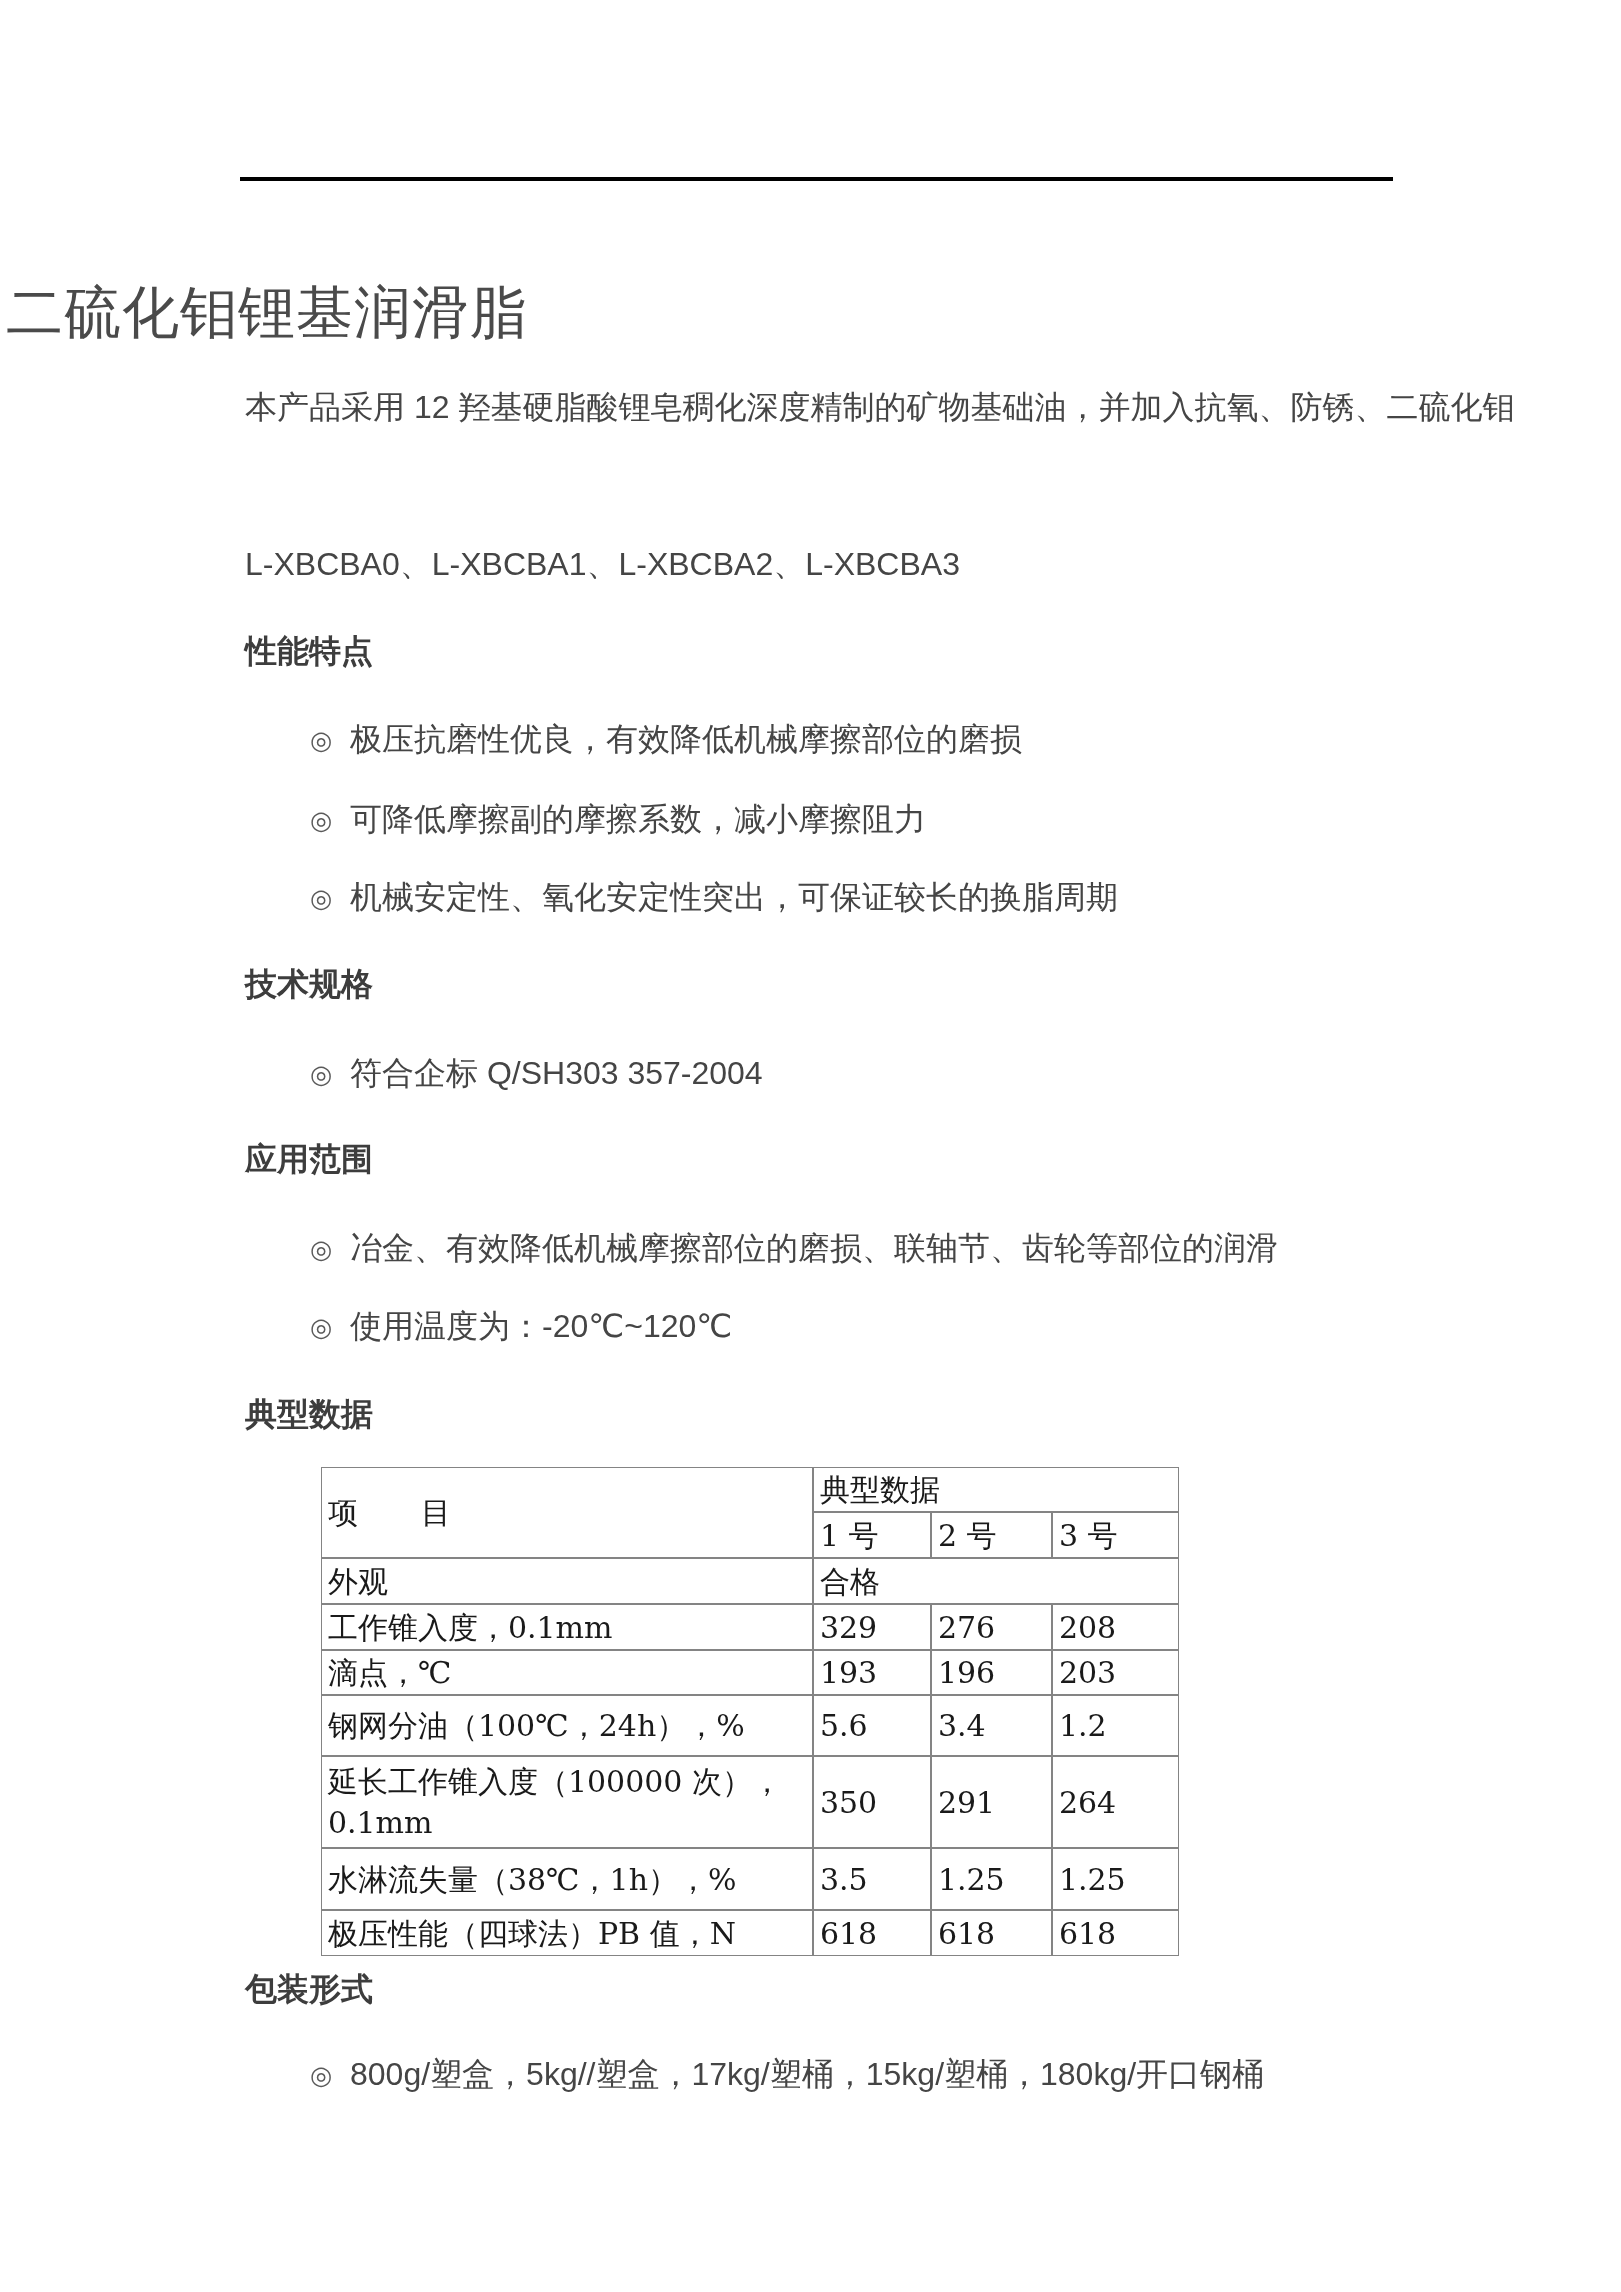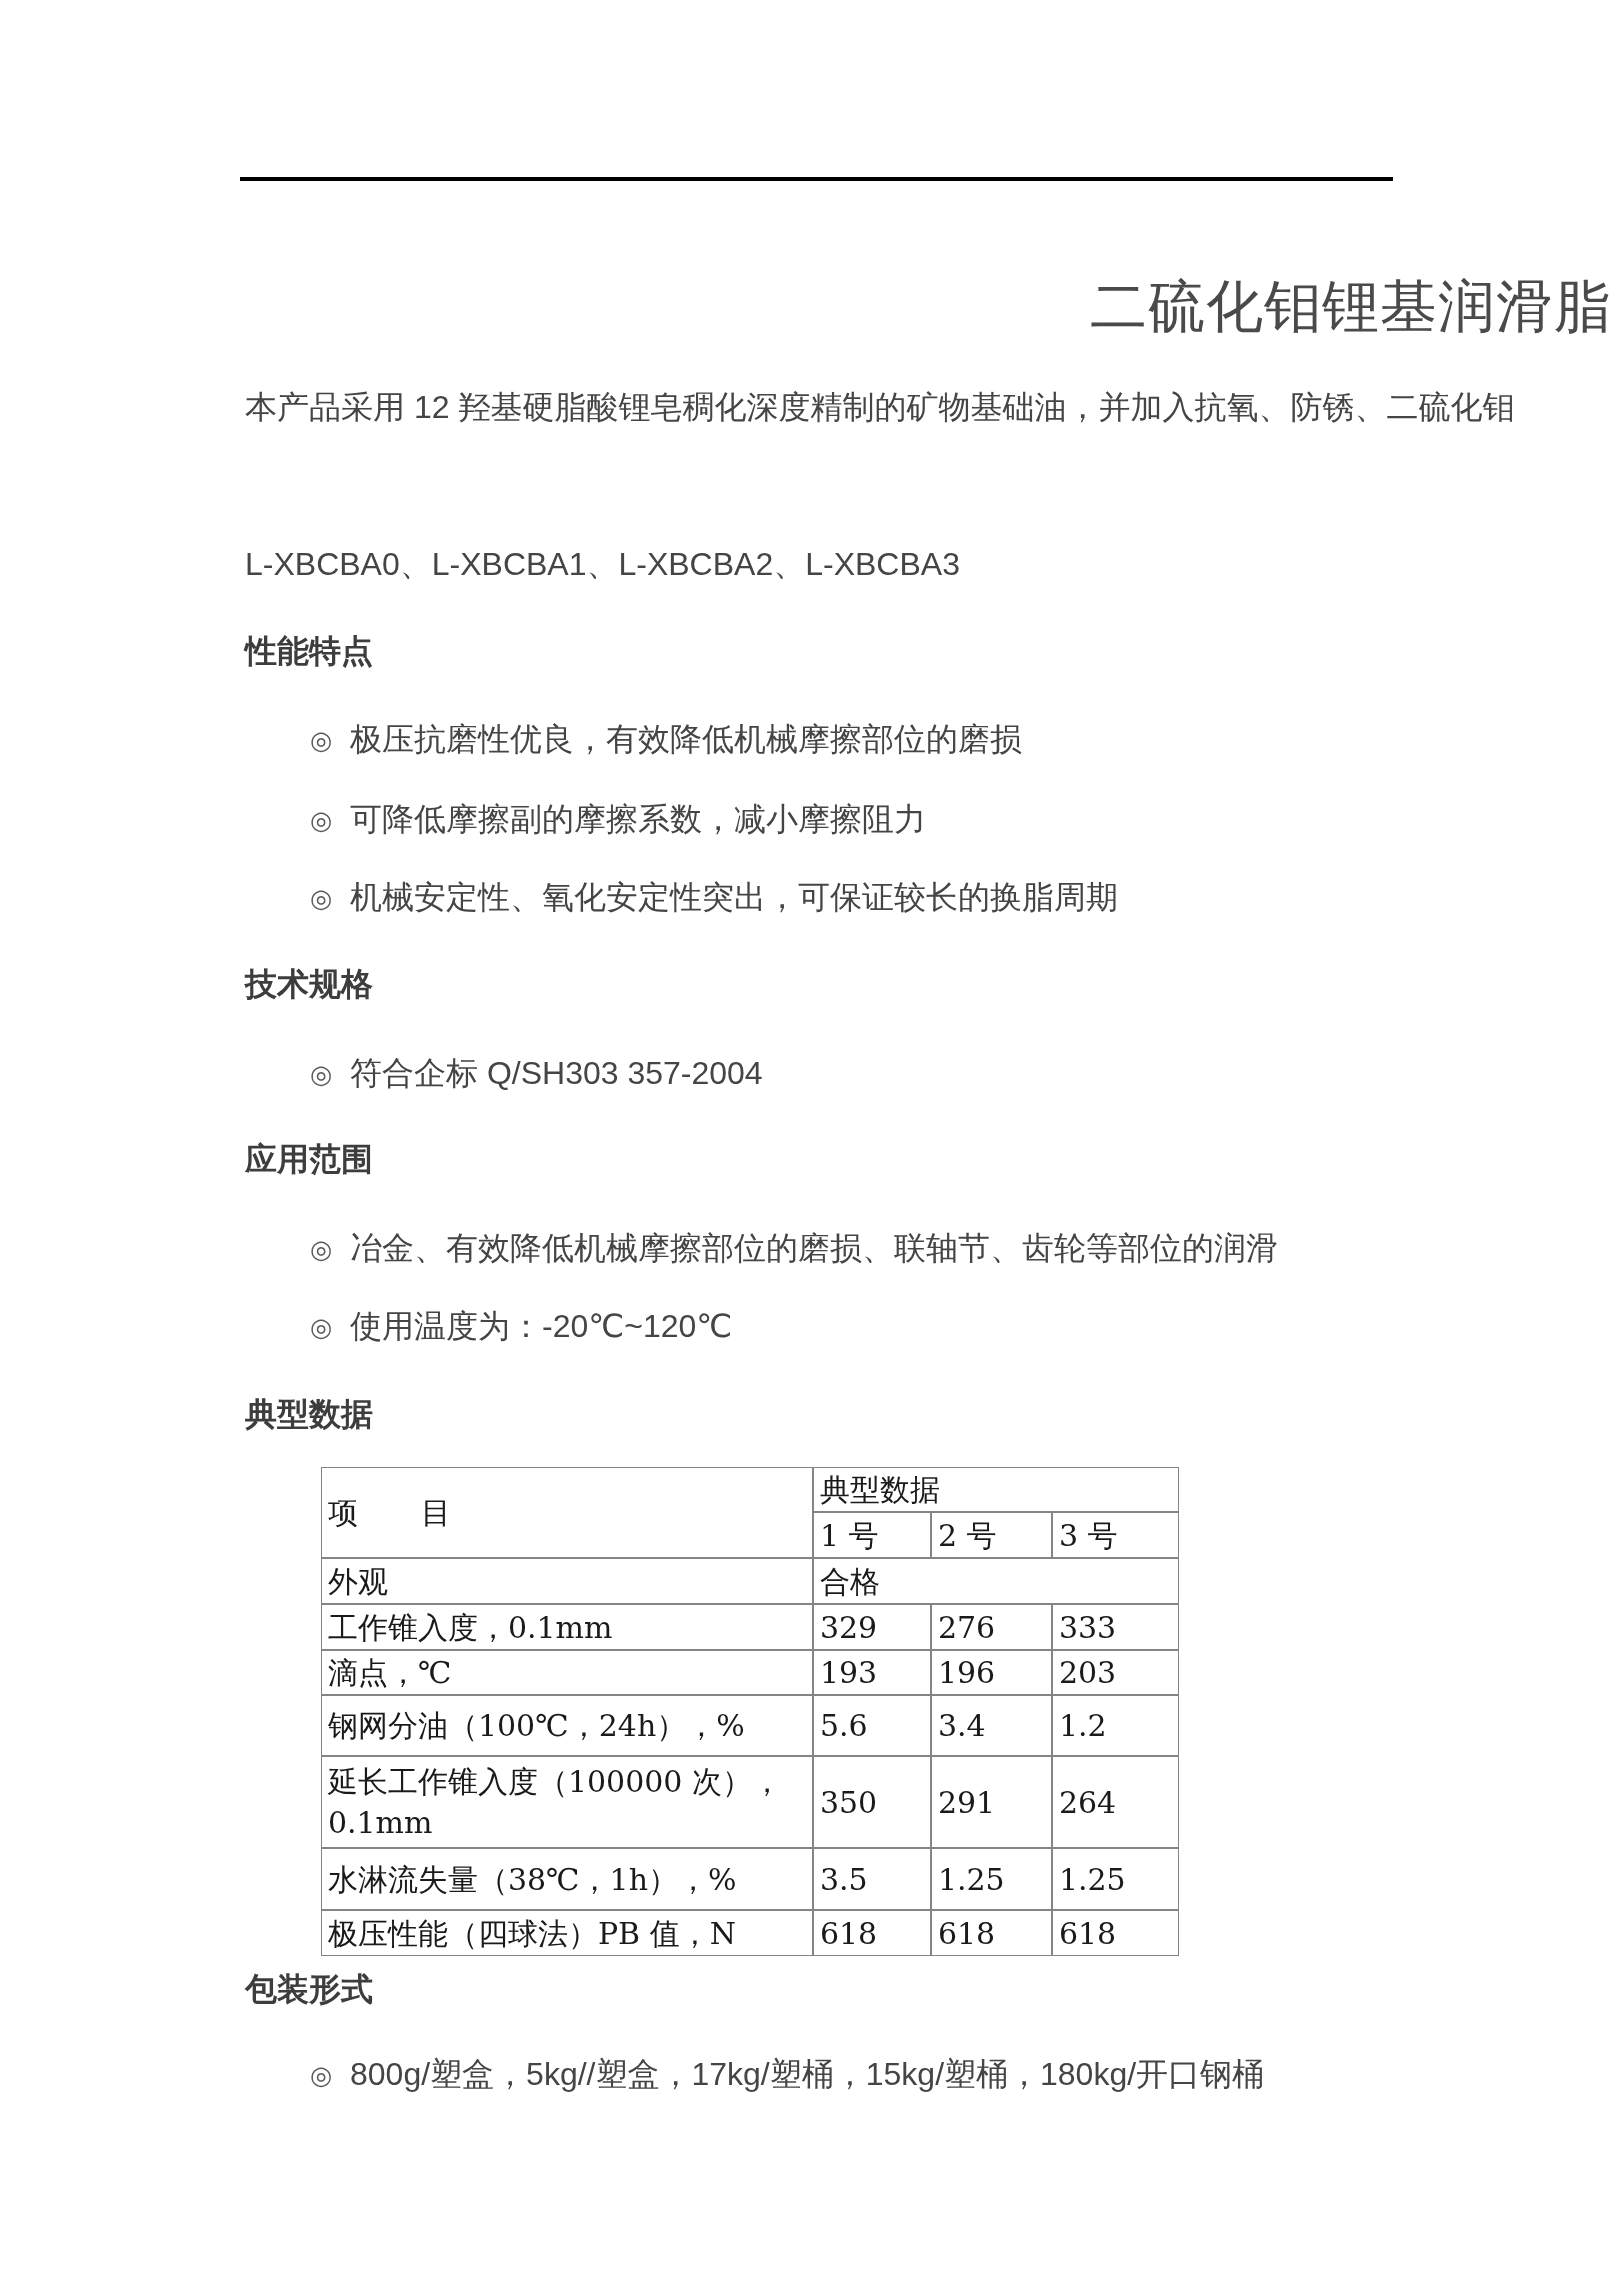--- a/index.html
+++ b/index.html
@@ -11,21 +11,21 @@
     font-family:"Liberation Sans","DejaVu Sans",sans-serif;
     color:#454545;
     overflow:hidden;
   }
   .top-rule{
     position:absolute;left:240px;top:177px;
     width:1153px;height:3.9px;background:#000000;
   }
   .doc-title{
     position:absolute;left:0;top:271px;width:1612px;
-    margin:0;text-align:right;
+    margin:6px;text-align:left;
     font-size:57px;line-height:71px;font-weight:400;color:#4a4a4a;
     letter-spacing:1px;
   }
   .txt-line{
     position:absolute;left:245px;
     font-size:32px;line-height:45px;white-space:nowrap;color:#454545;
   }
   .sec-heading{
     position:absolute;left:245px;margin:0;
     font-size:32px;line-height:45px;font-weight:700;color:#3d3d3d;white-space:nowrap;
@@ -115,21 +115,21 @@
         <td>3 号</td>
       </tr>
       <tr style="height:46px">
         <td>外观</td>
         <td colspan="3">合格</td>
       </tr>
       <tr style="height:46px">
         <td>工作锥入度，0.1mm</td>
         <td>329</td>
         <td>276</td>
-        <td>333</td>
+        <td>208</td>
       </tr>
       <tr style="height:45px">
         <td>滴点，℃</td>
         <td>193</td>
         <td>196</td>
         <td>203</td>
       </tr>
       <tr style="height:61px">
         <td>钢网分油（100℃，24h），%</td>
         <td>5.6</td>

